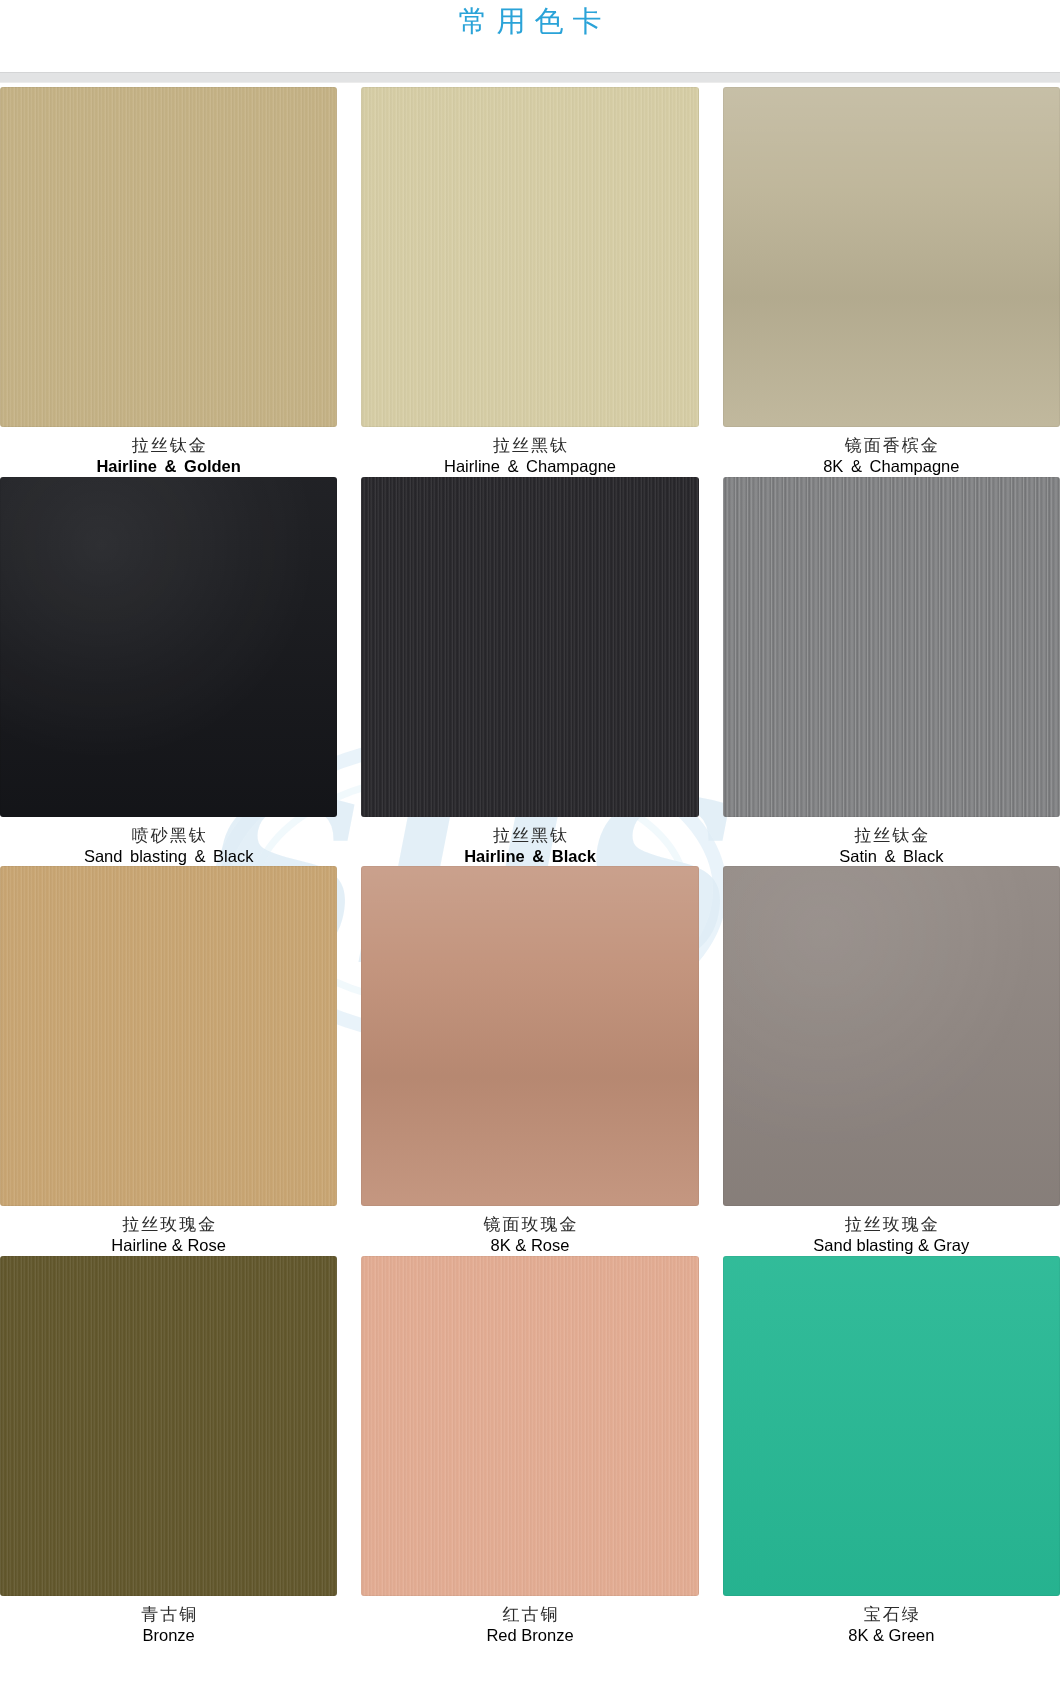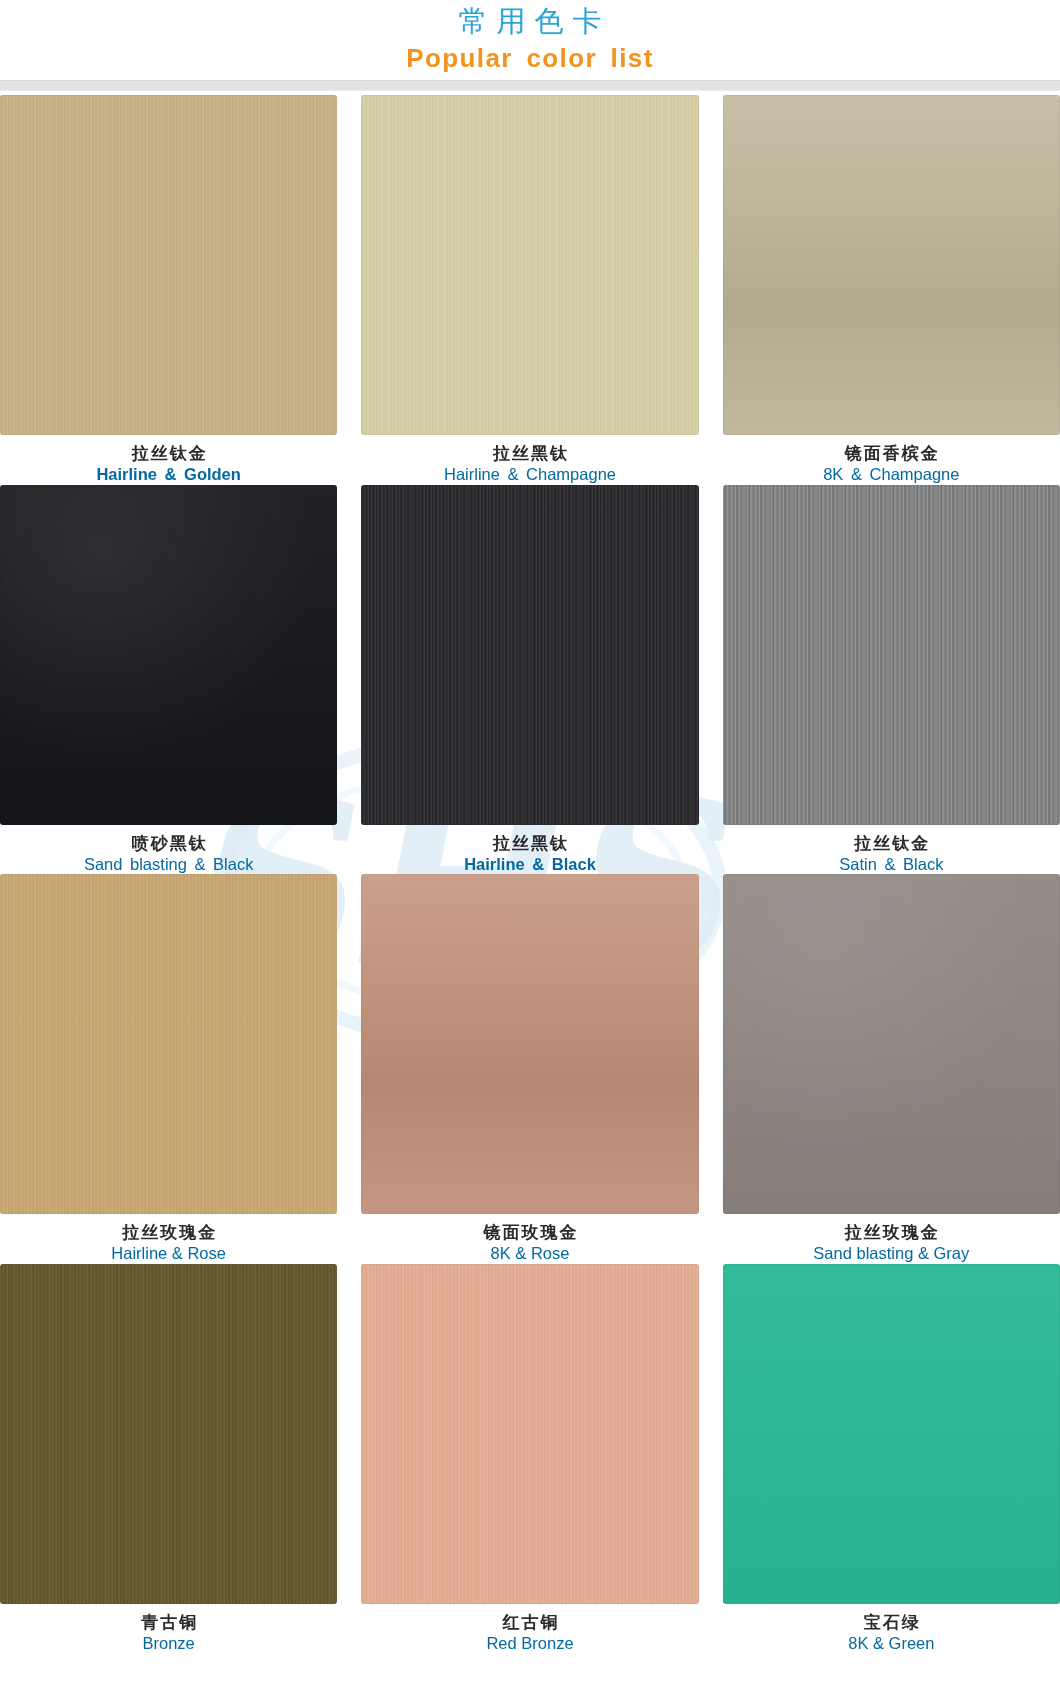--- a/index.html
+++ b/index.html
@@ -24,21 +24,21 @@
     height: 430px;
     z-index: 5;
     pointer-events: none;
     opacity: 0.5;
   }
 
   
   #header {
     position: relative;
     z-index: 10;
-    height: 80px;
+    height: 72px;
     text-align: center;
     background: #ffffff;
   }
   #title-cn {
     font-family: "DejaVu Serif", "Liberation Serif", serif;
     color: #2aa3d8;
     font-size: 29px;
     letter-spacing: 9px;
     line-height: 1;
     padding-top: 7px;
@@ -138,44 +138,42 @@
     padding-top: 8px;
     line-height: 1.18;
   }
   .cap-cn {
     font-family: "DejaVu Serif", "Liberation Serif", serif;
     font-size: 17px;
     color: #2b2b2b;
     letter-spacing: 2px;
     text-indent: 2px;
     display: block;
-    font-weight: bold;
   }
   .cap-en {
     font-size: 16.5px;
-    color: #0369a1;
+    color: #000000;
     display: block;
     padding-top: 2px;
     white-space: nowrap;
   }
   .cap-en.bold { font-weight: bold; }
   .cap-en.spaced { word-spacing: 3px; }
 </style>
 </head>
 <body>
 
 <svg id="watermark" viewBox="0 0 520 430" xmlns="http://www.w3.org/2000/svg">
   <ellipse cx="260" cy="190" rx="250" ry="150" fill="none" stroke="#c5dff0" stroke-width="14" opacity="0.75"></ellipse>
   <ellipse cx="260" cy="190" rx="215" ry="118" fill="none" stroke="#d8ecf7" stroke-width="7" opacity="0.7"></ellipse>
   <text x="260" y="262" text-anchor="middle" font-family="DejaVu Serif, serif" font-size="225" font-style="italic" font-weight="bold" fill="#bcd9ec" opacity="0.8">SHS</text>
 </svg>
 
 <div id="header">
   <div id="title-cn" style="color: rgb(42, 163, 216);">常用色卡</div>
-  <div id="title-en" style="color: rgb(240, 148, 31);">Popular color list</div>
 </div>
 <div id="header-rule"></div>
 
 <div id="grid">
 
   <div class="cell">
     <div class="swatch tex-hairline" style="background-color: rgb(196, 177, 131);"></div>
     <div class="caption">
       <span class="cap-cn">拉丝钛金</span>
       <span class="cap-en bold spaced">Hairline &amp; Golden</span>

